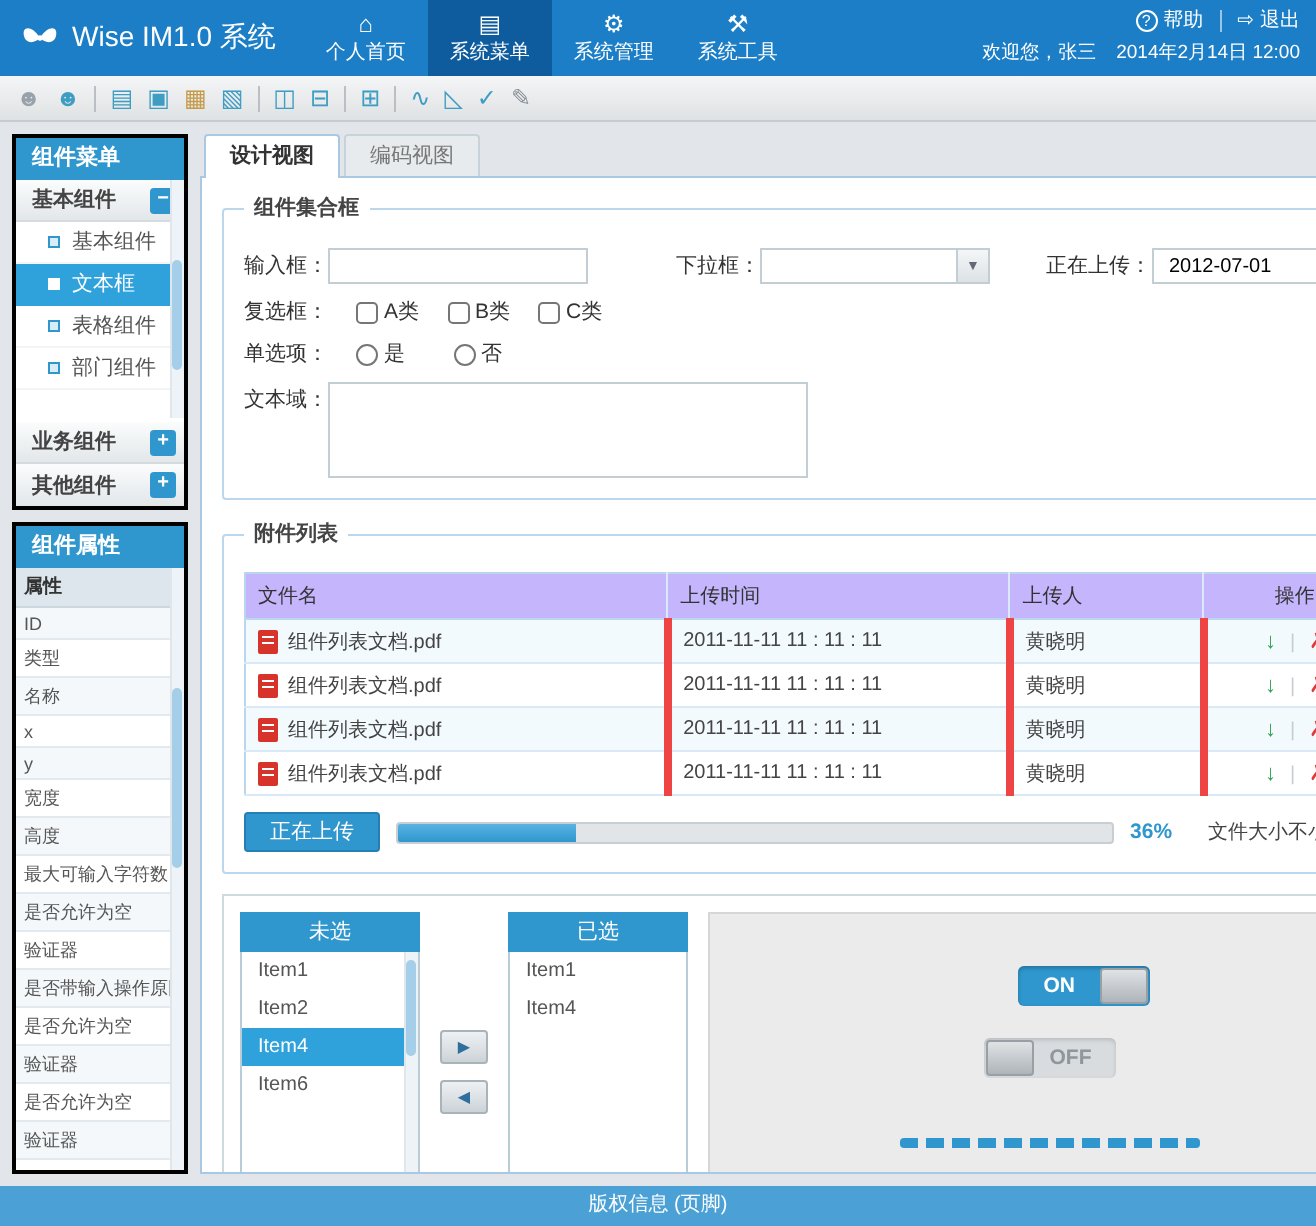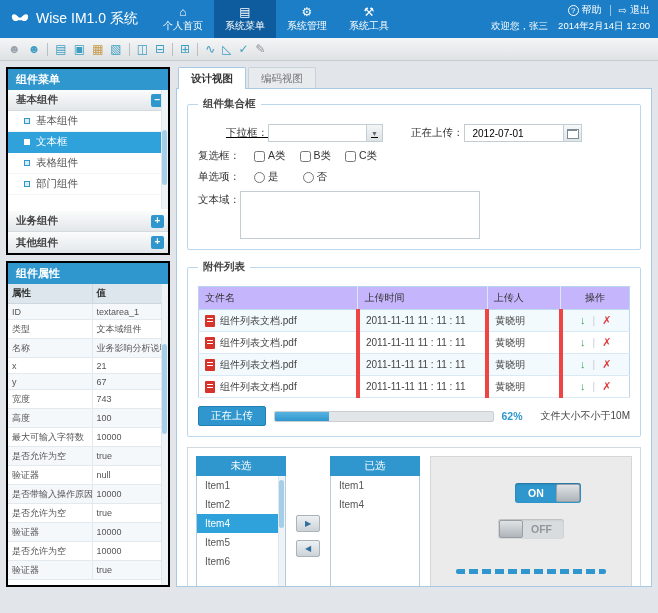--- a/index.html
+++ b/index.html
@@ -64,21 +64,21 @@
   .tab{height:22px;padding:0 12px;font-size:10.5px;line-height:21px;cursor:pointer;border:1px solid #c8d2d9;border-bottom:none;background:#e7ebee;color:#777;border-radius:2px 2px 0 0;}
   .tab.active{background:#fff;border-color:var(--panel-border);color:#333;font-weight:bold;position:relative;z-index:2;}
   .panel{flex:1;background:#fff;border:1px solid var(--panel-border);margin-top:-1px;padding:8px 10px;overflow:hidden;}
 
   fieldset.fs{border:1px solid #bcd6ec;border-radius:2px;padding:6px 10px 10px;margin-bottom:10px;}
   fieldset.fs legend{font-size:10.5px;font-weight:bold;color:#444;padding:0 5px;}
   .frow{display:flex;align-items:center;margin-top:7px;}
   .flabel{font-size:10.5px;color:#333;white-space:nowrap;}
   .tinput{height:18px;border:1px solid #c3cdd4;width:130px;font-size:10px;padding:0 4px;background:#fff;}
   .grp{display:flex;align-items:center;}
-  .grp2{margin-left:28px;text-decoration:underline;} .grp3{margin-left:28px;}
+  .grp2{margin-left:44px;} .grp3{margin-left:28px;}
   .selectbox{width:115px;height:18px;border:1px solid #c3cdd4;background:#fff;display:flex;align-items:center;justify-content:flex-end;cursor:pointer;}
   .caret{width:16px;height:16px;background:linear-gradient(#f4f6f7,#dde2e5);border-left:1px solid #c3cdd4;font-size:7px;color:#667;display:flex;align-items:center;justify-content:center;}
   .timebox{display:flex;align-items:center;}
   .time-input{height:18px;width:100px;border:1px solid #c3cdd4;font-size:10px;padding:0 8px;}
   .calbtn{width:18px;height:18px;border:1px solid #c3cdd4;border-left:none;background:linear-gradient(#f6f8f9,#e0e5e8);position:relative;cursor:pointer;}
   .calbtn::before{content:"";position:absolute;left:3px;top:4px;width:10px;height:8px;border:1px solid #7d8b95;background:#fff;}
   .calbtn::after{content:"";position:absolute;left:3px;top:4px;width:10px;height:2px;background:#7d8b95;}
   .ck{display:flex;align-items:center;gap:3px;margin-left:14px;font-size:10.5px;color:#333;}
   .ck input{width:11px;height:11px;accent-color:var(--accent);}
   .ta{width:240px;height:48px;border:1px solid #c3cdd4;resize:none;font-size:10px;padding:3px;}
@@ -100,21 +100,21 @@
   .upload-btn{background:var(--accent);border:1px solid #2380b4;color:#fff;font-size:10.5px;padding:2px 12px;border-radius:2px;cursor:pointer;white-space:nowrap;}
   .track{flex:1;height:11px;background:#e1e5e8;border:1px solid #c9ced2;border-radius:2px;overflow:hidden;}
   .fill{height:100%;background:linear-gradient(#59b3e2,var(--accent));}
   .pct{color:var(--accent);font-weight:bold;font-size:10.5px;}
   .note{color:#444;font-size:10px;margin-left:10px;white-space:nowrap;}
 
   
   .bottom{display:flex;gap:10px;border:1px solid #cfd9e0;background:#fff;padding:8px;margin-top:2px;}
   .duallist{display:flex;gap:10px;align-items:flex-start;}
   .dlist{width:90px;}
-  .dl-head{height:20px;background:var(--accent);color:#fff;font-size:10.5px;text-align:center;line-height:20px;font-family:Liberation Mono, monospace;}
+  .dl-head{height:20px;background:var(--accent);color:#fff;font-size:10.5px;text-align:center;line-height:20px;}
   .dl-body{border:1px solid #b9cdd9;border-top:none;height:140px;position:relative;overflow:hidden;background:#fff;}
   .dl-item{height:19px;line-height:19px;padding-left:8px;font-size:10px;color:#555;cursor:pointer;white-space:nowrap;}
   .dl-item.sel{background:var(--selected);color:#fff;}
   .arrows{display:flex;flex-direction:column;gap:8px;align-self:center;}
   .arrow-btn{width:24px;height:17px;background:linear-gradient(#eef1f3,#ccd3d8);border:1px solid #a9b3ba;border-radius:2px;font-size:8px;color:#2f6f9e;display:flex;align-items:center;justify-content:center;cursor:pointer;}
   .demo{flex:1;background:#ebebeb;border:1px solid #d6d6d6;display:flex;flex-direction:column;align-items:center;padding-top:26px;gap:16px;}
   .toggle{width:66px;height:20px;border-radius:3px;position:relative;font-size:10.5px;font-weight:bold;cursor:pointer;}
   .toggle.on{background:var(--accent);color:#fff;margin-left:34px;box-shadow:inset 0 1px 2px rgba(0,0,0,.25);}
   .toggle.on .tg-lb{position:absolute;left:13px;line-height:20px;}
   .toggle.off{background:#d8dcdf;color:#8f969c;box-shadow:inset 0 1px 2px rgba(0,0,0,.15);}
@@ -315,20 +315,24 @@
     <section class="main">
       <div class="tabs">
         <div class="tab active">设计视图</div>
         <div class="tab">编码视图</div>
       </div>
       <div class="panel">
 
         <fieldset class="fs">
           <legend>组件集合框</legend>
           <div class="frow">
+            <div class="grp">
+              <span class="flabel">输入框：</span>
+              <input class="tinput" type="text" style="">
+            </div>
             <div class="grp grp2">
               <span class="flabel">下拉框：</span>
               <div class="selectbox">
                 <span class="caret">▼</span>
               </div>
             </div>
             <div class="grp grp3">
               <span class="flabel">正在上传：</span>
               <div class="timebox">
                 <input class="time-input" type="text" value="2012-07-01" style="">
@@ -422,34 +426,33 @@
               <td>黄晓明</td>
               <td><span class="op-down">↓</span><span class="op-sep">|</span><span class="op-del">✗</span></td>
             </tr>
           </tbody>
             </table>
           <div class="prog-row">
             <button class="upload-btn">正在上传</button>
             <div class="track">
               <div class="fill" style="width: 25%;"></div>
             </div>
-            <span class="pct">62%</span>
+            <span class="pct">36%</span>
             <span class="note">文件大小不小于10M</span>
           </div>
         </fieldset>
 
         <div class="bottom">
           <div class="duallist">
             <div class="dlist">
               <div class="dl-head">未选</div>
               <div class="dl-body">
                 <div class="dl-item">Item1</div>
                 <div class="dl-item">Item2</div>
                 <div class="dl-item sel">Item4</div>
-                <div class="dl-item">Item5</div>
                 <div class="dl-item">Item6</div>
 
                 <div class="vscroll" style="top:0;bottom:0;">
                   <div class="vthumb" style="top:4px;height:48px;"></div>
                 </div>
               </div>
             </div>
             <div class="arrows">
               <button class="arrow-btn">▶</button>
               <button class="arrow-btn">◀</button>
@@ -472,13 +475,14 @@
               <span class="knob"></span>
             </div>
             <div class="dash"></div>
           </div>
         </div>
 
       </div>
     </section>
   </div>
 
+  <footer class="footer">版权信息 (页脚)</footer>
 </div>
 
 </body></html>

